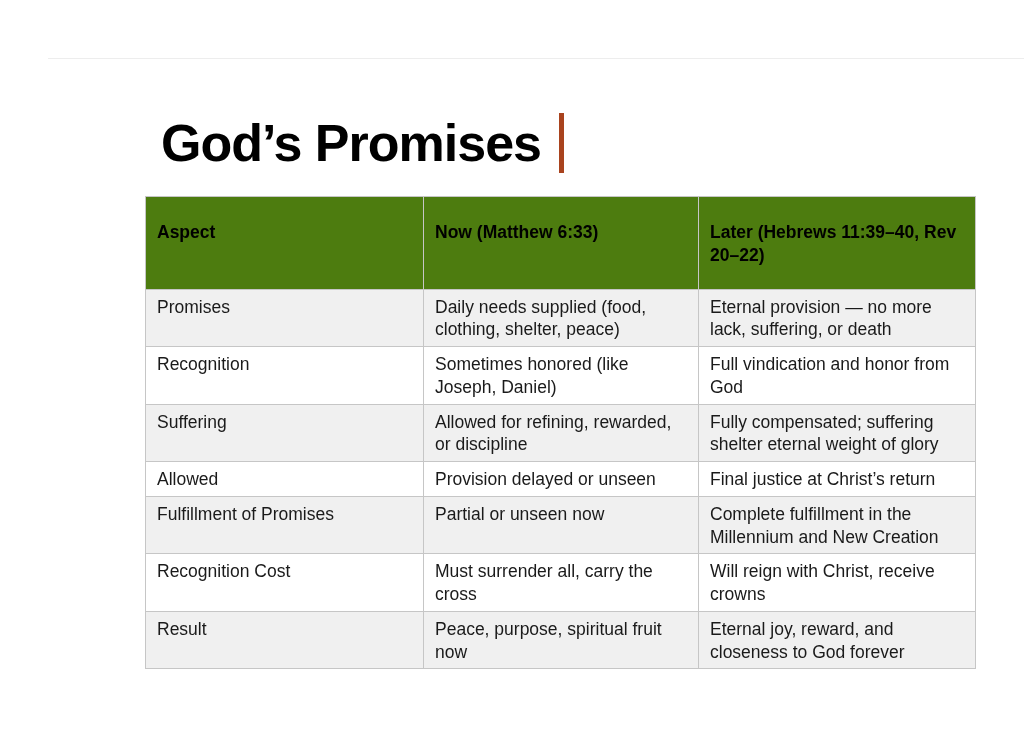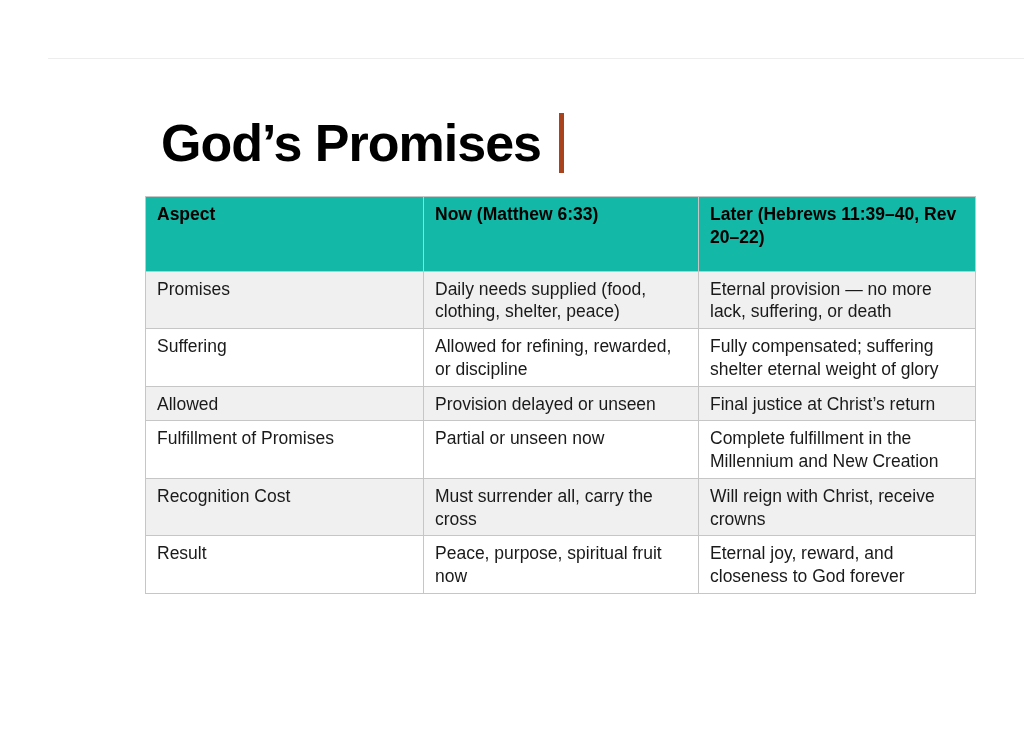--- a/index.html
+++ b/index.html
@@ -47,22 +47,22 @@
     text-align: left;
     font-size: 17.5px;
     line-height: 1.3;
     color: var(--body_text, #1a1a1a);
     padding: 6px 10px 5px 11px;
     word-wrap: break-word;
   }
   .cmp th {
     font-weight: bold;
     color: #000000;
-    padding: 6px 10px 22px 11px;
-    background: #14b8a6;
+    padding: 24px 10px 22px 11px;
+    background: #4d7c0f;
   }
   .cmp tbody tr:nth-child(odd) td { background: var(--row_alt_bg, #f0f0f0); }
   .cmp tbody tr:nth-child(even) td { background: #ffffff; }
 </style>
 </head>
 <body>
 
 <div class="edge-line top"></div>
 <div class="edge-line bottom"></div>
 
@@ -84,20 +84,25 @@
       <th>Later (Hebrews 11:39–40, Rev 20–22)</th>
     </tr>
   </thead>
   <tbody>
     <tr>
       <td>Promises</td>
       <td>Daily needs supplied (food, clothing, shelter, peace)</td>
       <td>Eternal provision — no more lack, suffering, or death</td>
     </tr>
     <tr>
+      <td>Recognition</td>
+      <td>Sometimes honored (like Joseph, Daniel)</td>
+      <td>Full vindication and honor from God</td>
+    </tr>
+    <tr>
       <td>Suffering</td>
       <td>Allowed for refining, rewarded, or discipline</td>
       <td>Fully compensated; suffering shelter eternal weight of glory</td>
     </tr>
     <tr>
       <td>Allowed</td>
       <td>Provision delayed or unseen</td>
       <td>Final justice at Christ’s return</td>
     </tr>
     <tr>

